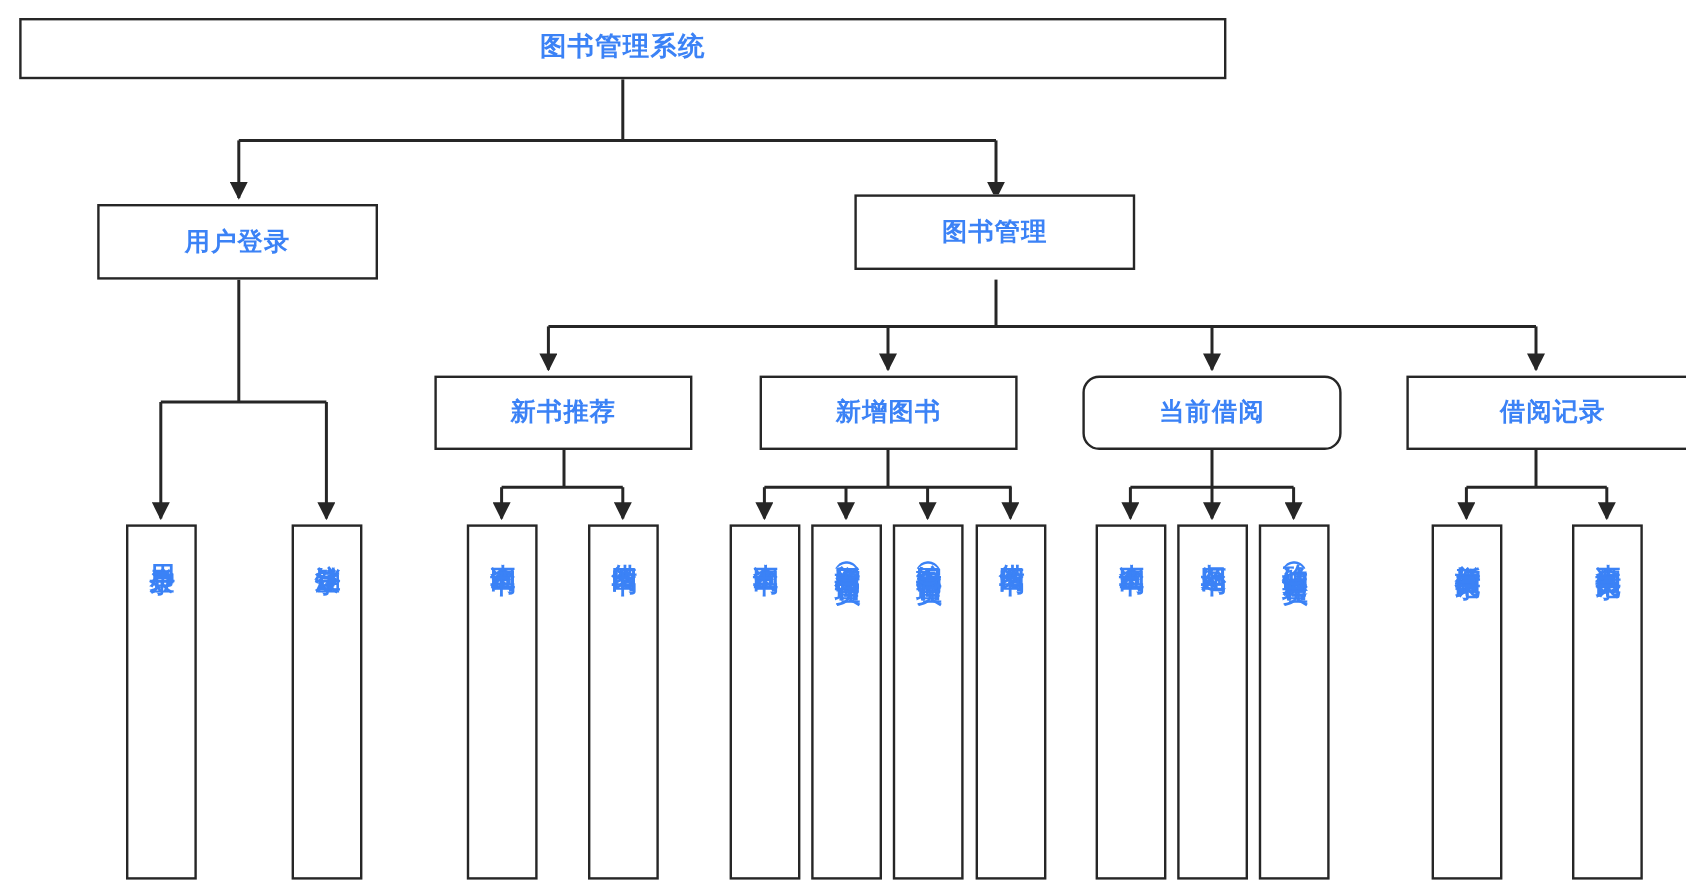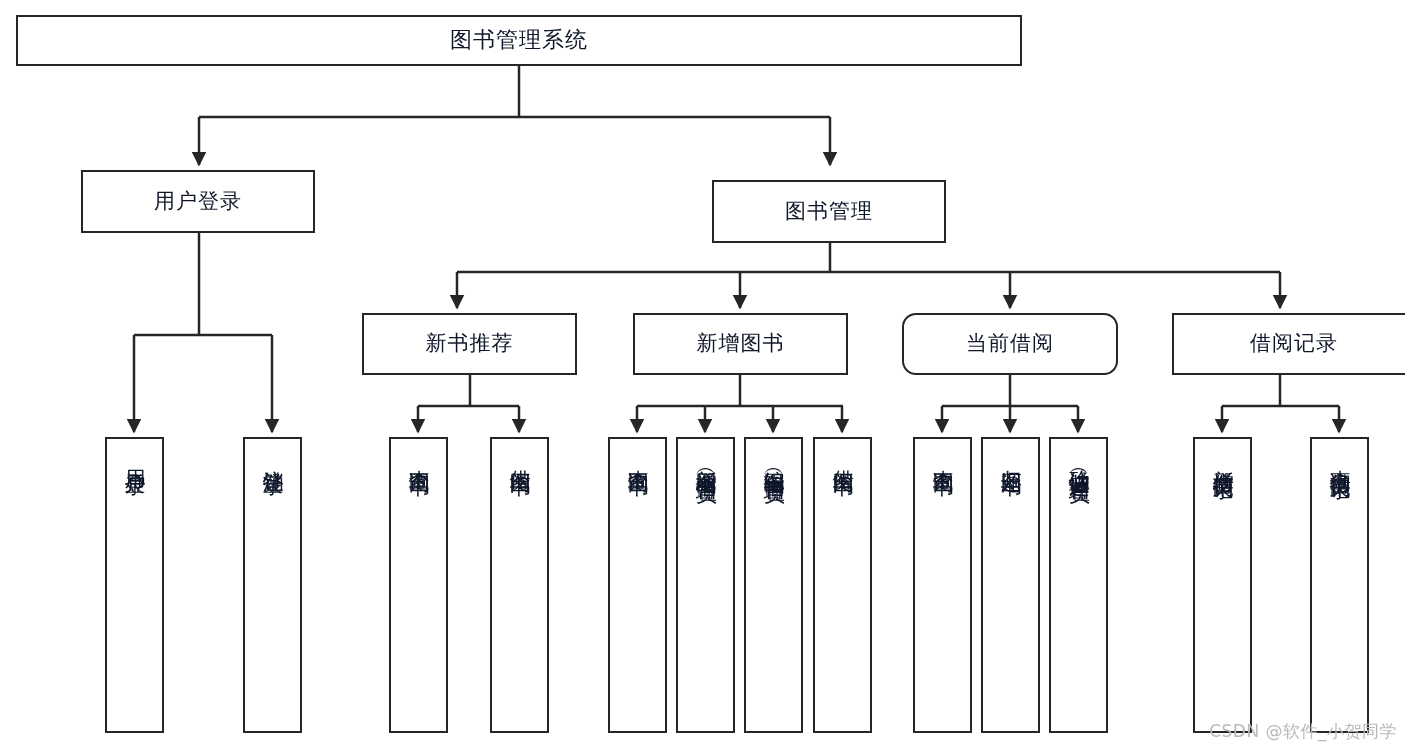--- a/index.html
+++ b/index.html
@@ -14,21 +14,22 @@
   svg#edges{position:absolute;left:0;top:0;width:1405px;height:747px;}
 
   .node{
     position:absolute;
     box-sizing:border-box;
     border:2.5px solid #262626;
     background:#ffffff;
     display:flex;
     align-items:center;
     justify-content:center;
-    color:#0f172a;
+    color:#3b82f6;
+    font-weight:bold;
   }
   .node.h{ }
   .node.h .label{
     font-size:21px;
     line-height:1.1;
     letter-spacing:1px;
     white-space:nowrap;
   }
   .node.root .label{font-size:22px;}
 
@@ -116,21 +117,21 @@
   </svg>
 
   <div class="node h root" style="left:16px;top:15px;width:1006px;height:51px;">
     <span class="label">图书管理系统</span>
   </div>
 
   <div class="node h" style="left:81px;top:170px;width:234px;height:63px;">
     <span class="label">用户登录</span>
   </div>
 
-  <div class="node h" style="left:712px;top:180px;width:234px;height:63px;">
+  <div class="node h" style="left:712px;top:162px;width:234px;height:63px;">
     <span class="label">图书管理</span>
   </div>
 
   <div class="node h" style="left:362px;top:313px;width:215px;height:62px;">
     <span class="label">新书推荐</span>
   </div>
 
   <div class="node h" style="left:633px;top:313px;width:215px;height:62px;">
     <span class="label">新增图书</span>
   </div>
@@ -188,14 +189,13 @@
   </div>
 
   <div class="node v" style="left:1193px;top:437px;width:59px;height:296px;">
     <span class="label">新增借阅记录</span>
   </div>
 
   <div class="node v" style="left:1310px;top:437px;width:59px;height:296px;">
     <span class="label">查询借阅记录</span>
   </div>
 
-  <div id="watermark">CSDN @软件_小贺同学</div>
 </div>
 
 </body></html>

